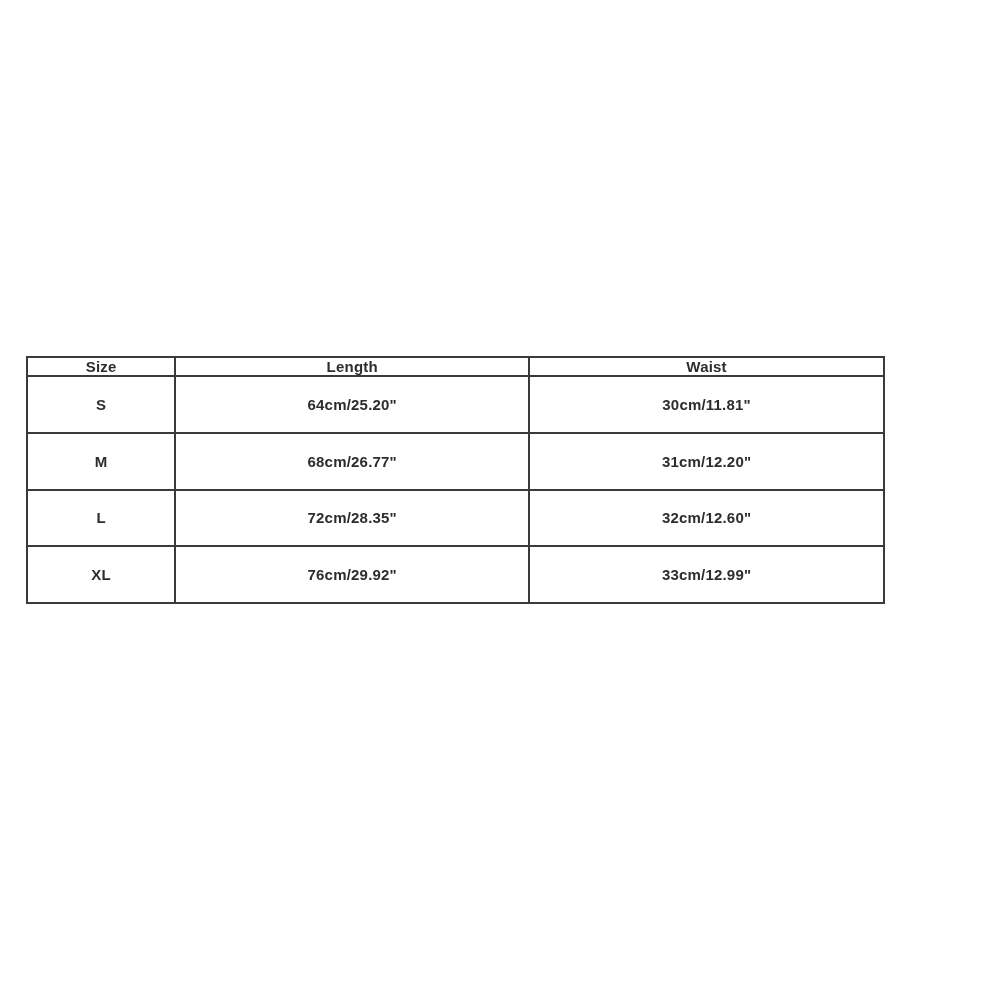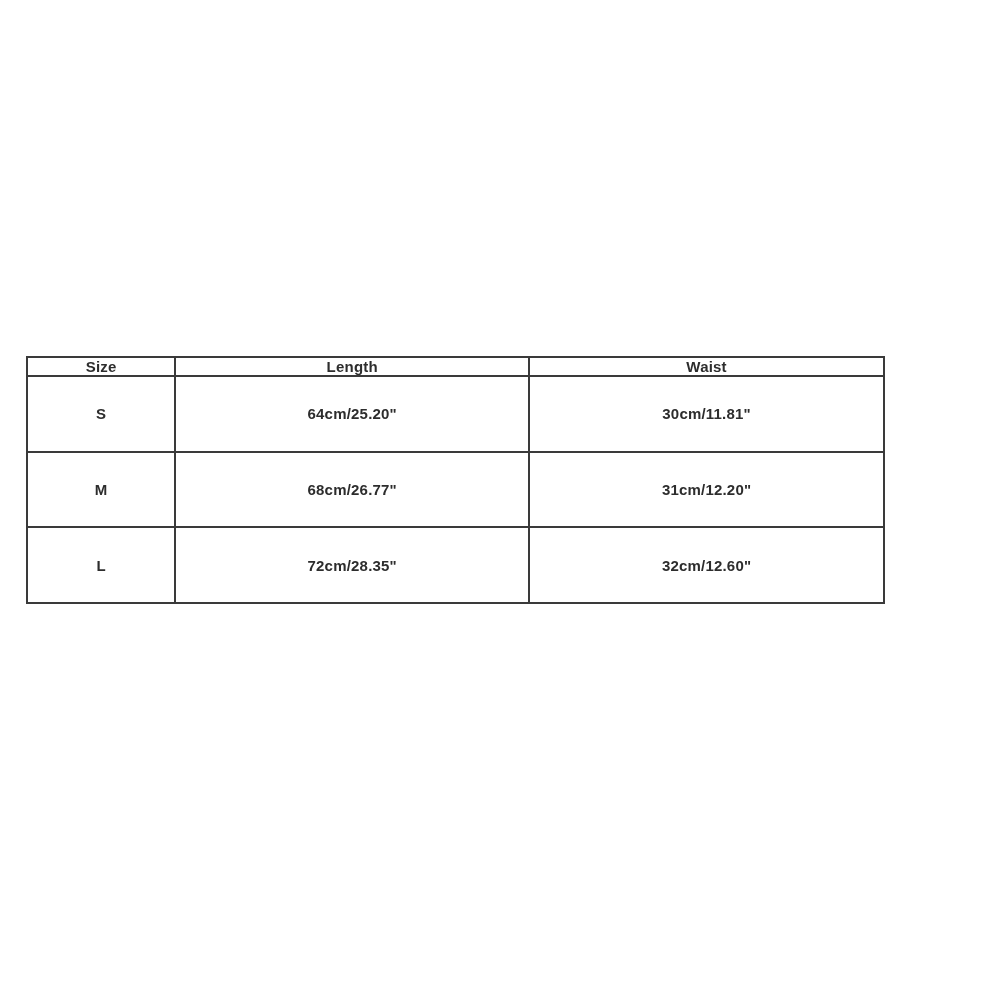--- a/index.html
+++ b/index.html
@@ -66,15 +66,20 @@
       <tr>
         <td>M</td>
         <td>68cm/26.77"</td>
         <td>31cm/12.20"</td>
       </tr>
       <tr>
         <td>L</td>
         <td>72cm/28.35"</td>
         <td>32cm/12.60"</td>
       </tr>
+      <tr>
+        <td>XL</td>
+        <td>76cm/29.92"</td>
+        <td>33cm/12.99"</td>
+      </tr>
     </tbody>
   </table>
 </div>
 
 </body></html>

